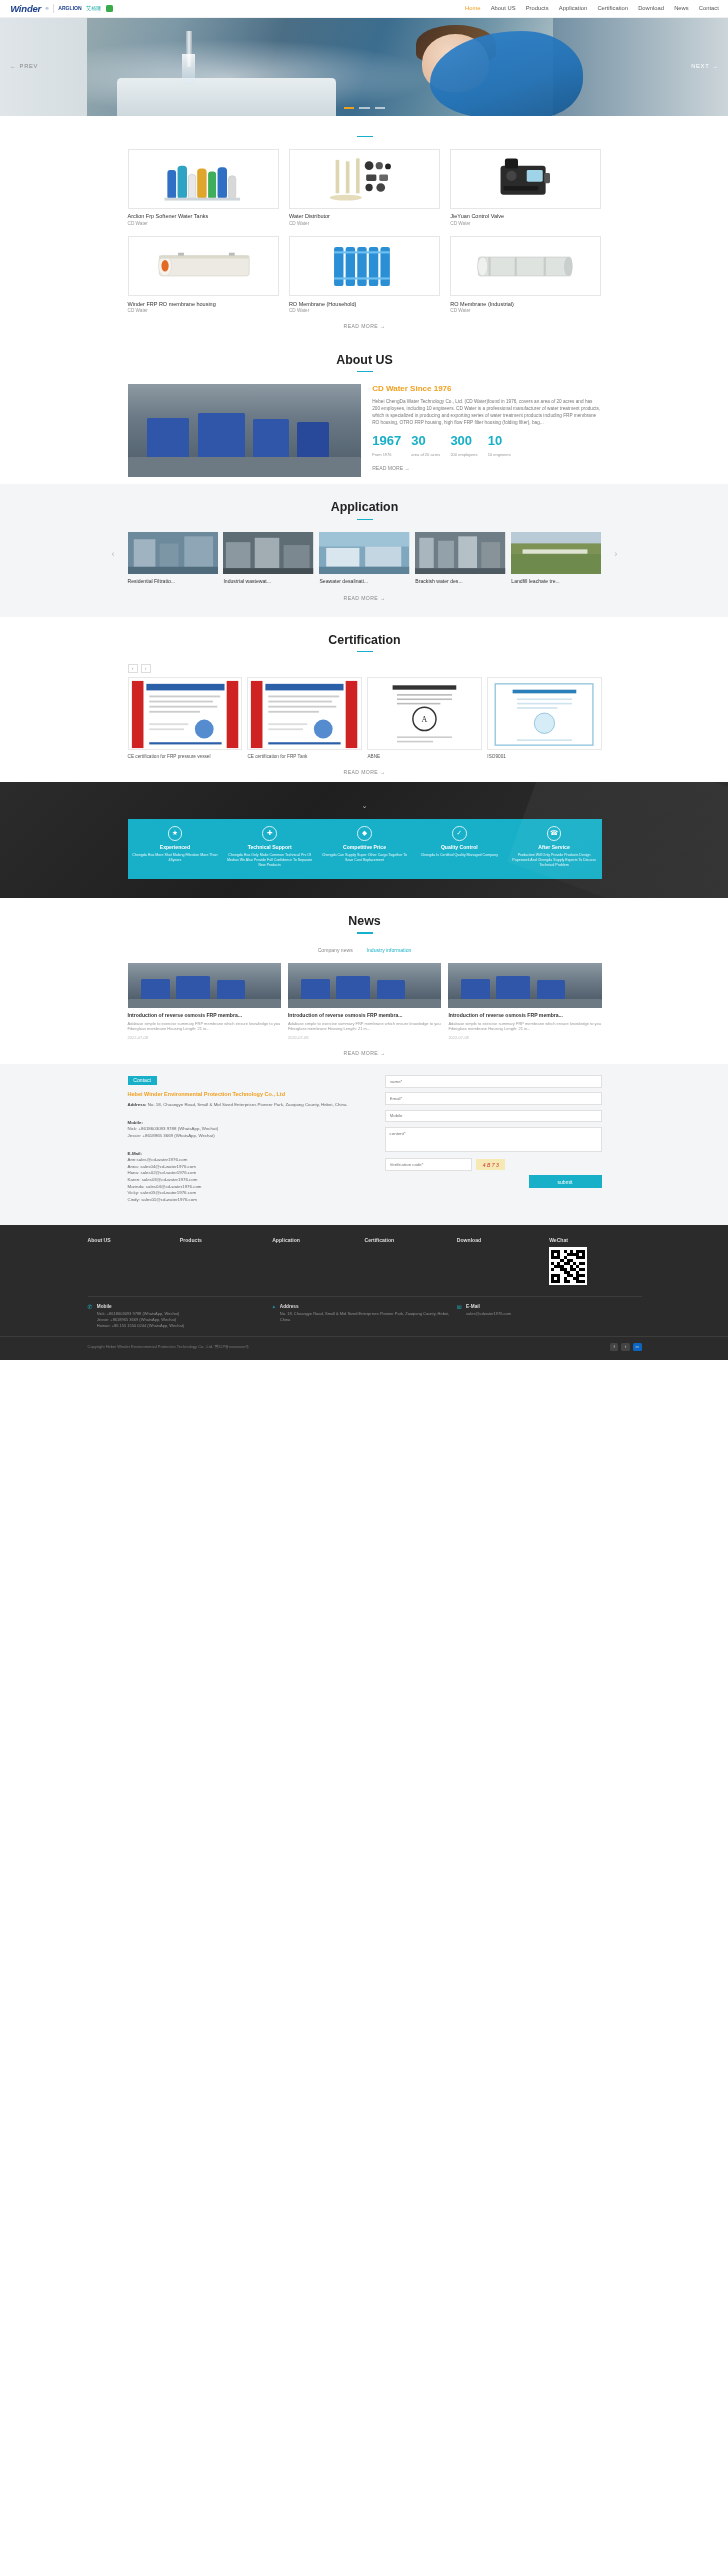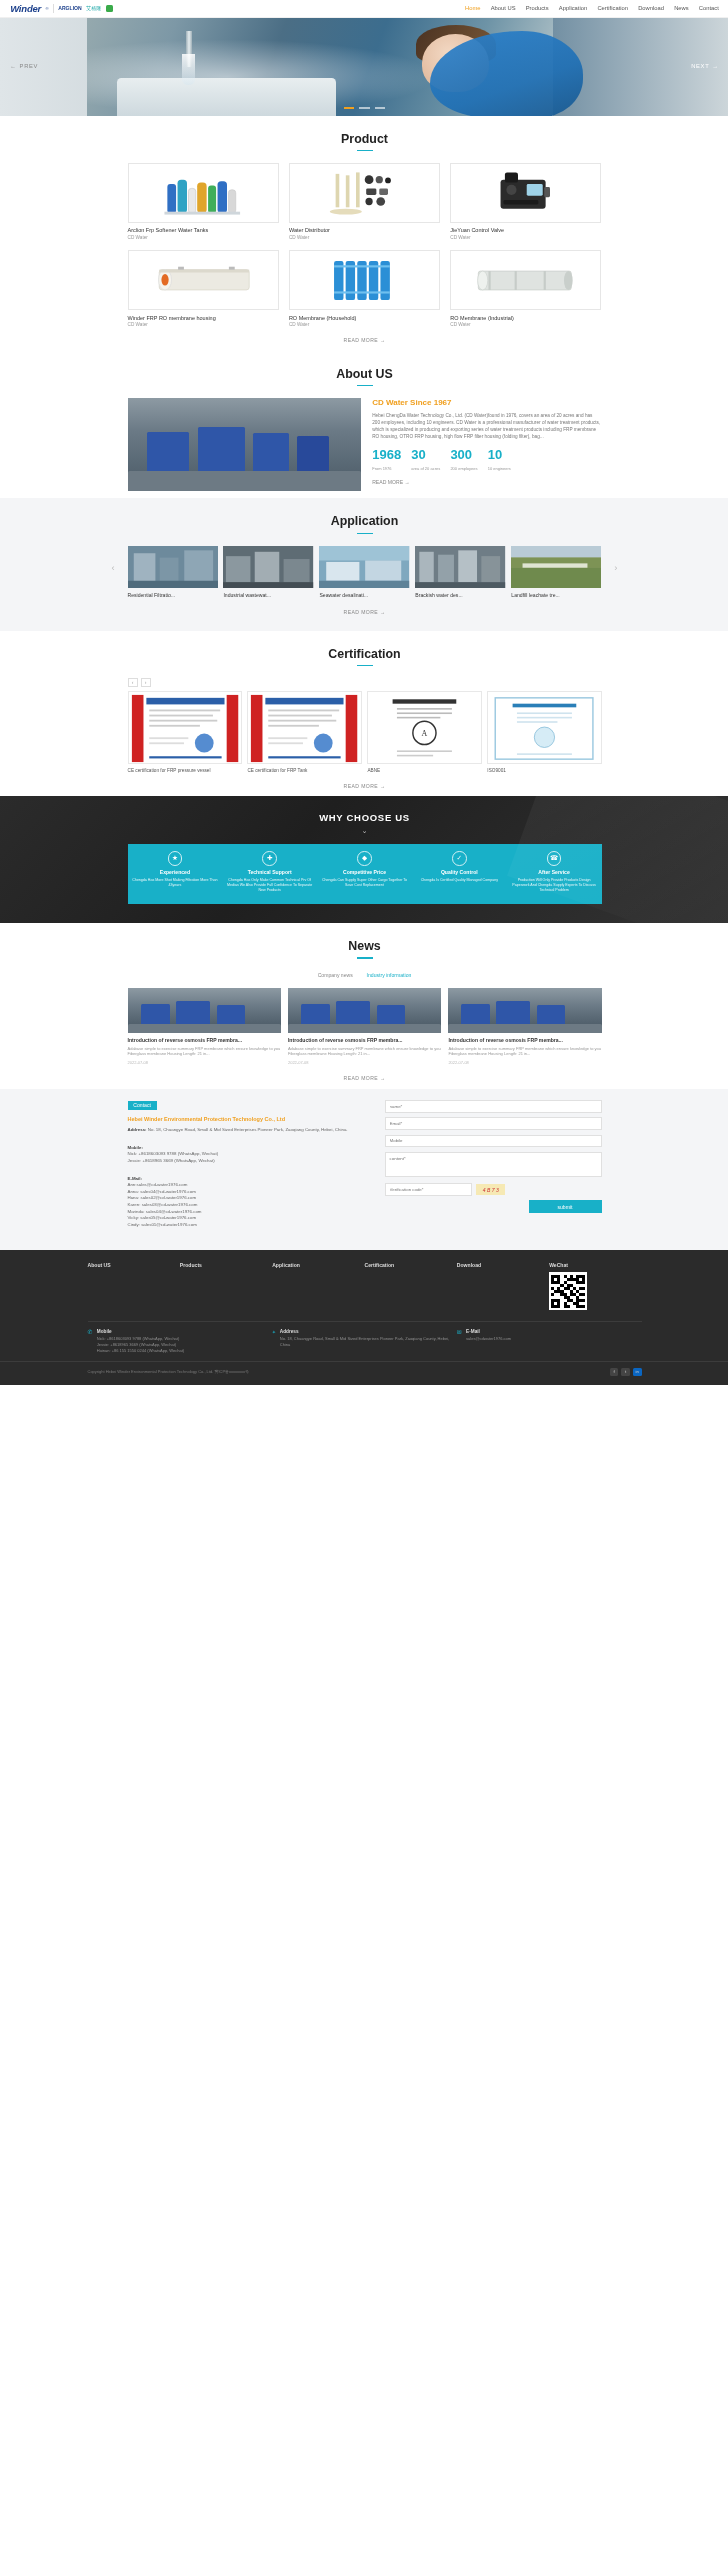--- a/index.html
+++ b/index.html
@@ -329,21 +329,20 @@
       <span>→</span>
     </div>
     <div class="hero-dots">
       <i class="on"></i>
       <i></i>
       <i></i>
     </div>
   </div>
 
   <div class="section">
-    <div class="sec-title">Product</div>
     <div class="sec-underline"></div>
     <div class="inner">
       <div class="prod-grid">
 
         <div class="prod-card">
           <div class="prod-img">
             <svg width="80" height="51" viewBox="0 0 110 70">
               <rect x="6" y="22" width="12" height="40" rx="4" fill="#2f6fc4"></rect>
               <rect x="20" y="16" width="13" height="46" rx="5" fill="#2fa3c4"></rect>
               <rect x="35" y="28" width="10" height="34" rx="4" fill="#e8e8e8" stroke="#ccc"></rect>
@@ -452,25 +451,25 @@
     <div class="inner">
       <div class="about-row">
         <div class="about-img">
           <div class="machine" style="left:19px;top:34px;width:42px;height:45px;"></div>
           <div class="machine" style="left:70px;top:29px;width:47px;height:51px;"></div>
           <div class="machine" style="left:125px;top:35px;width:36px;height:42px;"></div>
           <div class="machine" style="left:169px;top:38px;width:32px;height:38px;background:#28499a;"></div>
           <div class="machine" style="left:0px;top:73px;width:233px;height:20.4px;background:#6d7a84;"></div>
         </div>
         <div class="about-txt">
-          <div class="about-h">CD Water Since 1967</div>
+          <div class="about-h">CD Water Since 1976</div>
           <div class="about-p">Hebei ChengDa Water Technology Co., Ltd. (CD Water)found in 1976, covers an area of 20 acres and has 200 employees, including 10 engineers. CD Water is a professional manufacturer of water treatment products, which is specialized in producing and exporting series of water treatment products including FRP membrane RO housing, OTRO FRP housing, high flow FRP filter housing (folding filter), bag...</div>
           <div class="stats">
             <div class="stat">
-              <b>1968</b>
+              <b>1967</b>
               <small>From 1976</small>
             </div>
             <div class="stat">
               <b>30</b>
               <small>area of 20 acres</small>
             </div>
             <div class="stat">
               <b>300</b>
               <small>200 employees</small>
             </div>
@@ -652,21 +651,20 @@
         </div>
 
       </div>
       <div class="readmore">
         <span>READ MORE</span> →
       </div>
     </div>
   </div>
 
   <div class="why">
-    <h2>WHY CHOOSE US</h2>
     <div class="chev">⌄</div>
     <div class="why-bar">
 
       <div class="why-item">
         <div class="why-ic">★</div>
         <div class="why-t">Experienced</div>
         <div class="why-d">Chengda Has More Shot Making Filtration More Than 43years</div>
       </div>
 
       <div class="why-item">

